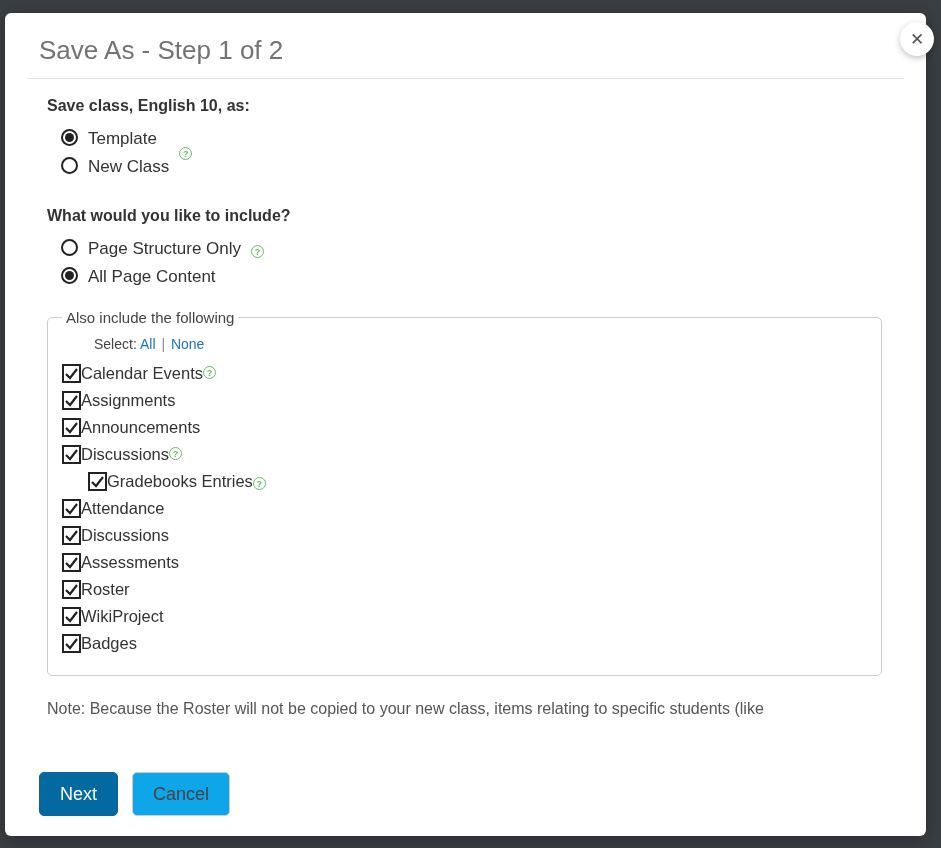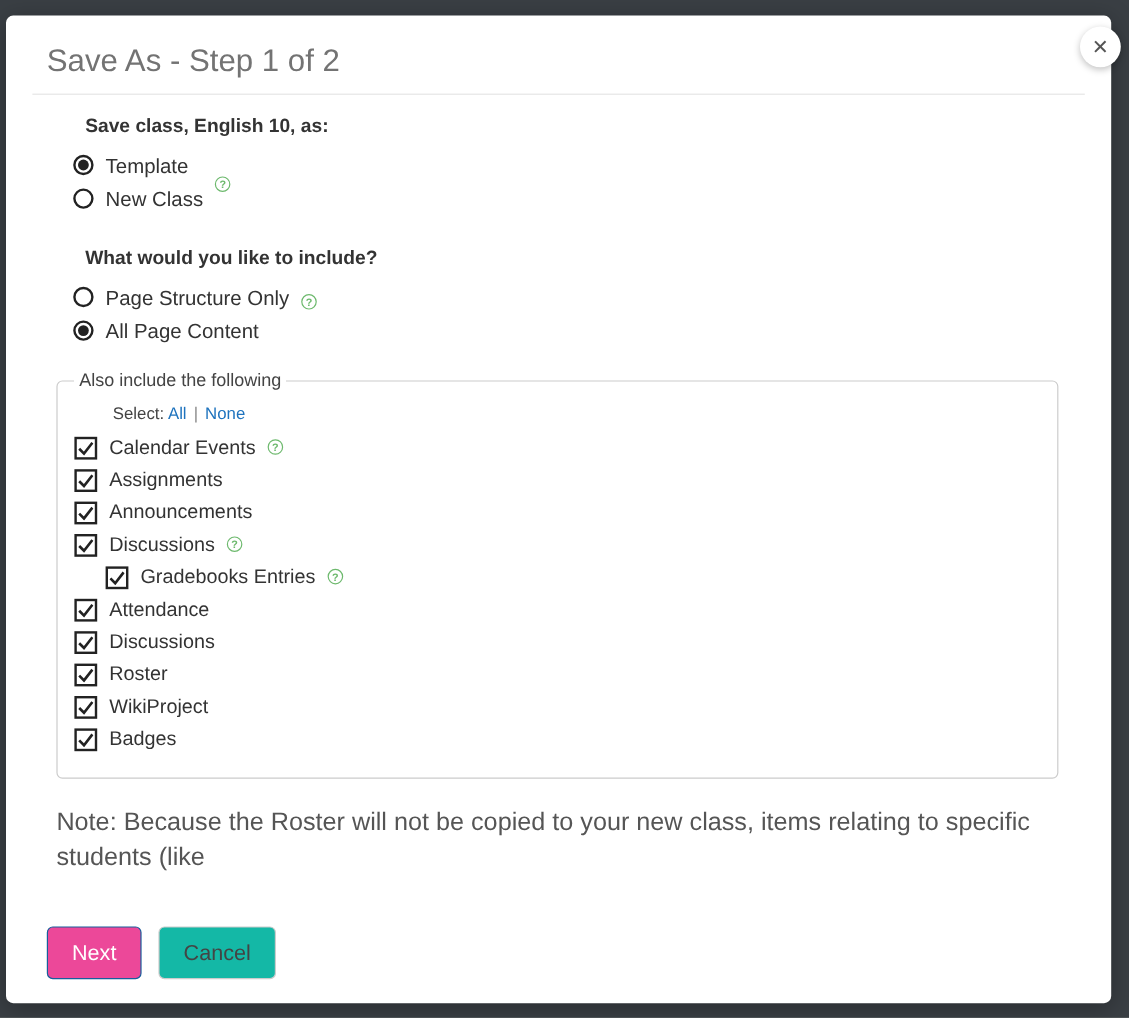--- a/index.html
+++ b/index.html
@@ -81,21 +81,20 @@
   .modal-body::-webkit-scrollbar-thumb { background: #c0c0c0; }
   .modal-body::-webkit-scrollbar-button:single-button {
     background: #f1f1f1; height: 16px; display: block;
   }
 
   .section-label {
     font-weight: 700;
     font-size: 16px;
     color: #333;
     margin-bottom: 10px;
-    margin-left: 24px;
   }
   .radio-group { margin-bottom: 26px; }
   .radio-row {
     display: flex;
     align-items: flex-start;
     gap: 10px;
     padding: 4px 0 4px 14px;
     font-size: 17px;
     color: #333;
   }
@@ -144,64 +143,64 @@
     font-size: 14px;
     color: #444;
     padding: 4px 0 8px 0;
     margin-left: 32px;
   }
   .select-line a { color: #1e73be; text-decoration: none; cursor: pointer; }
   .select-line .sep { color: #888; margin: 0 2px; }
   .chk-row {
     display: flex;
     align-items: center;
-    gap: 10px;
+    gap: 0;
     padding: 4px 0;
     font-size: 16.5px;
     color: #333;
   }
-  .chk-row.indent { padding-left: 26px; }
+  .chk-row.indent { padding-left: 26px; align-items: flex-end; }
   .chk {
     width: 19px; height: 19px;
     border: 2px solid #222;
     display: inline-flex;
     align-items: center;
     justify-content: center;
     cursor: pointer;
     flex-shrink: 0;
     background: #fff;
   }
   .chk.checked svg { display: block; }
   .chk svg { display: none; }
   .note {
-    font-size: 21px;
+    font-size: 16px;
     color: #555;
     margin-top: 22px;
     line-height: 1.4;
   }
   .modal-footer {
     padding: 16px 34px 20px 34px;
     display: flex;
     gap: 14px;
   }
   .btn {
     font-size: 18px;
     padding: 12px 20px;
     border-radius: 5px;
     cursor: pointer;
     border: 1px solid transparent;
     line-height: 1;
   }
   .btn-primary {
-    background: #ec4899;
+    background: #0369a1;
     color: #fff;
     border-color: #175e9c;
   }
   .btn-default {
-    background: #14b8a6;
+    background: #0ea5e9;
     color: #444;
     border-color: #ccc;
   }
 </style>
 </head>
 <body>
 
 <div class="backdrop"></div>
 
 <div class="modal">
@@ -310,20 +309,28 @@
               </svg>
             </span>
           <span>Discussions</span>
         </div>
         <div class="chk-row">
           <span class="chk checked">
               <svg width="13" height="13" viewBox="0 0 13 13">
                 <path d="M1 7 L5 11 L12 2" stroke="#222" stroke-width="2.2" fill="none"></path>
               </svg>
             </span>
+          <span>Assessments</span>
+        </div>
+        <div class="chk-row">
+          <span class="chk checked">
+              <svg width="13" height="13" viewBox="0 0 13 13">
+                <path d="M1 7 L5 11 L12 2" stroke="#222" stroke-width="2.2" fill="none"></path>
+              </svg>
+            </span>
           <span>Roster</span>
         </div>
         <div class="chk-row">
           <span class="chk checked">
               <svg width="13" height="13" viewBox="0 0 13 13">
                 <path d="M1 7 L5 11 L12 2" stroke="#222" stroke-width="2.2" fill="none"></path>
               </svg>
             </span>
           <span>WikiProject</span>
         </div>

